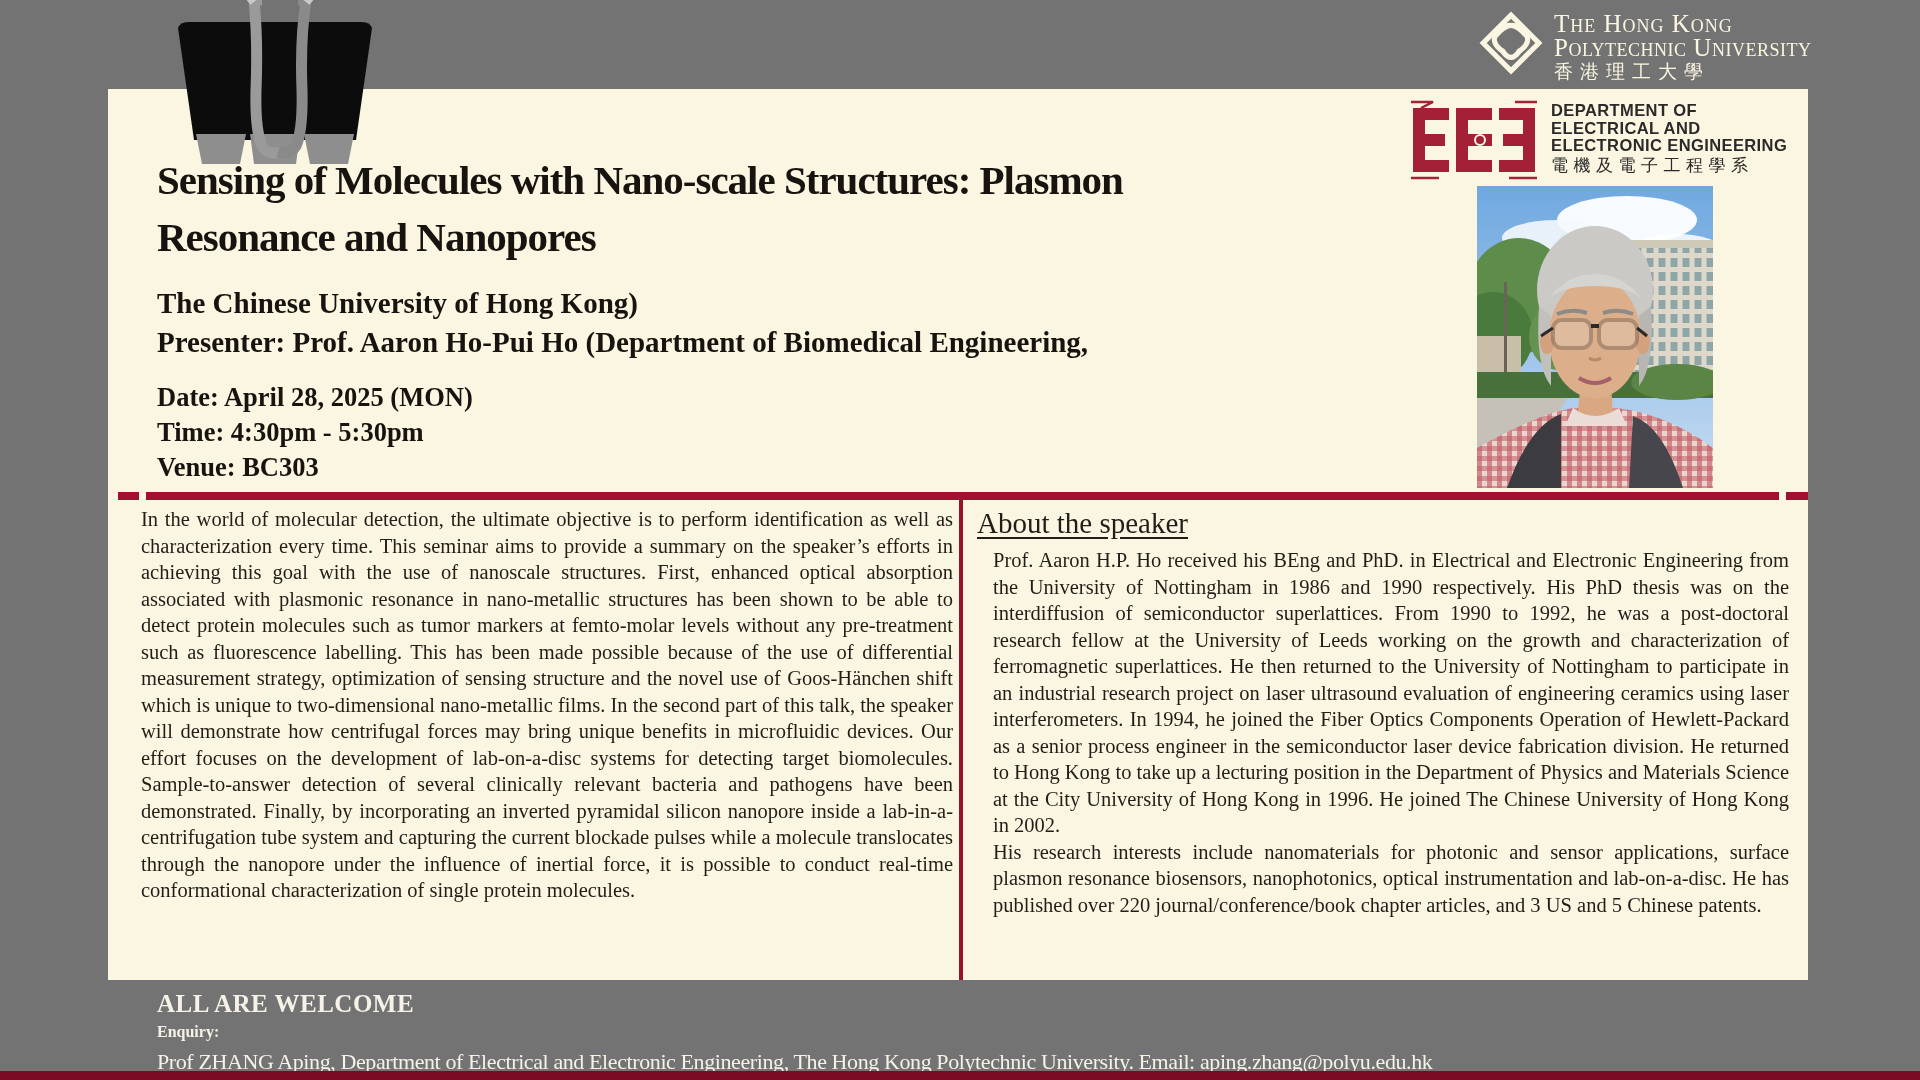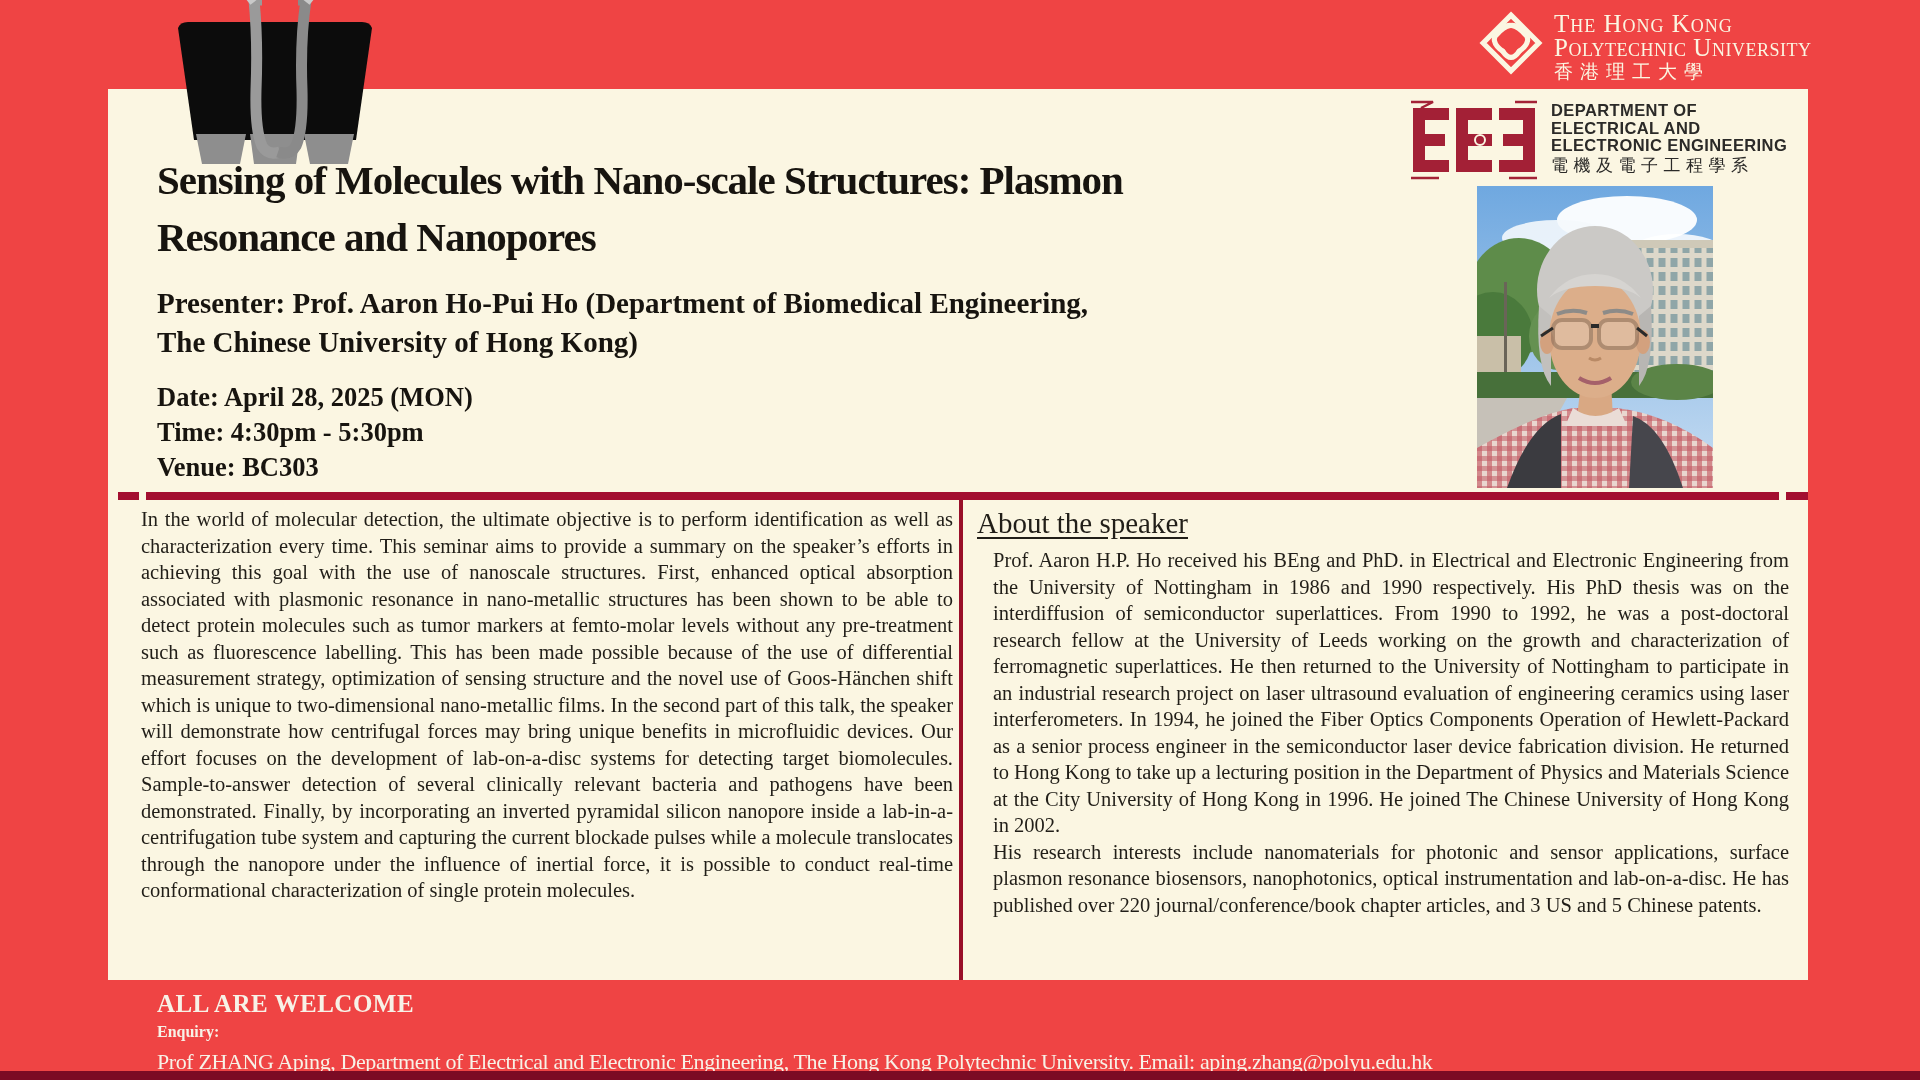--- a/index.html
+++ b/index.html
@@ -1,20 +1,20 @@
 <!DOCTYPE html>
 <html><head>
 <meta charset="utf-8">
 <style>
   * { margin:0; padding:0; box-sizing:border-box; }
   html,body { width:1920px; height:1080px; }
   body { font-family:"Liberation Serif","DejaVu Serif",serif; }
 
   .poster { position:absolute; top:0; left:0; width:1920px; height:1080px;
-            background:#ef4444; overflow:hidden; }
+            background:#737373; overflow:hidden; }
 
   .cream-panel { position:absolute; left:108px; top:89px; width:1700px; height:891px;
                  background:#FBF6E2; }
 
   
   .polyu-logo { position:absolute; left:1478px; top:10px; width:340px; height:70px; display:flex; }
   .polyu-knot { width:66px; height:66px; flex:0 0 auto; }
   .polyu-text { color:#FBF6E2; margin-left:10px; padding-top:2px; }
   .polyu-text .l1 { font-variant:small-caps; font-size:25px; letter-spacing:1px; line-height:24px; }
   .polyu-text .l2 { font-variant:small-caps; font-size:25px; letter-spacing:0.5px; line-height:24px; }
@@ -124,22 +124,22 @@
       <div class="dl-cn">電機及電子工程學系</div>
     </div>
   </div>
 
   <div class="title">
     <div>Sensing of Molecules with Nano-scale Structures: Plasmon</div>
     <div>Resonance and Nanopores</div>
   </div>
 
   <div class="presenter">
+    <div>The Chinese University of Hong Kong)</div>
     <div>Presenter: Prof. Aaron Ho-Pui Ho (Department of Biomedical Engineering,</div>
-    <div>The Chinese University of Hong Kong)</div>
   </div>
 
   <div class="details">
     <div>Date: April 28, 2025 (MON)</div>
     <div>Time: 4:30pm - 5:30pm</div>
     <div>Venue: BC303</div>
   </div>
 
   <svg class="photo" viewBox="0 0 236 302" aria-hidden="true">
     <defs>

